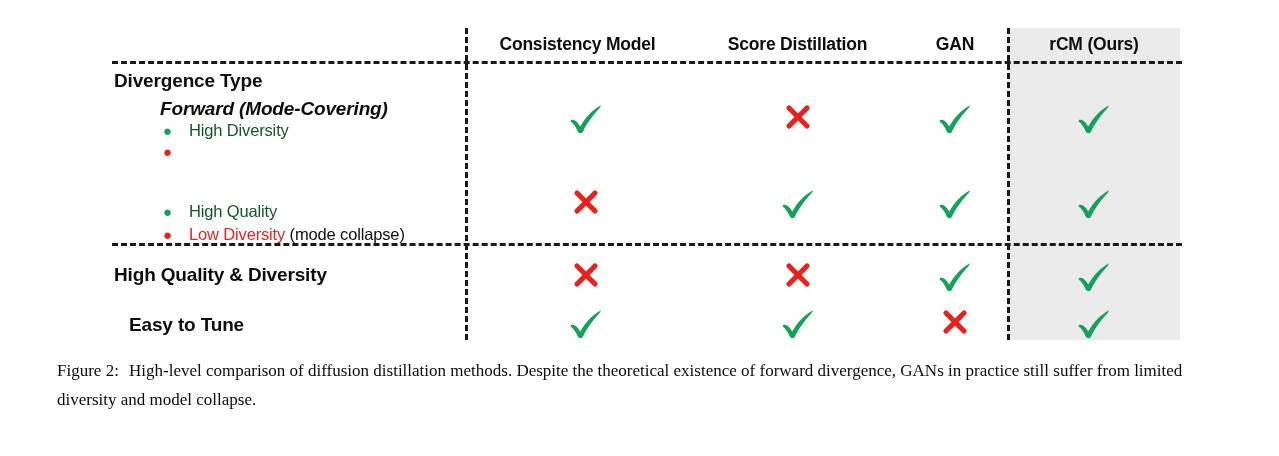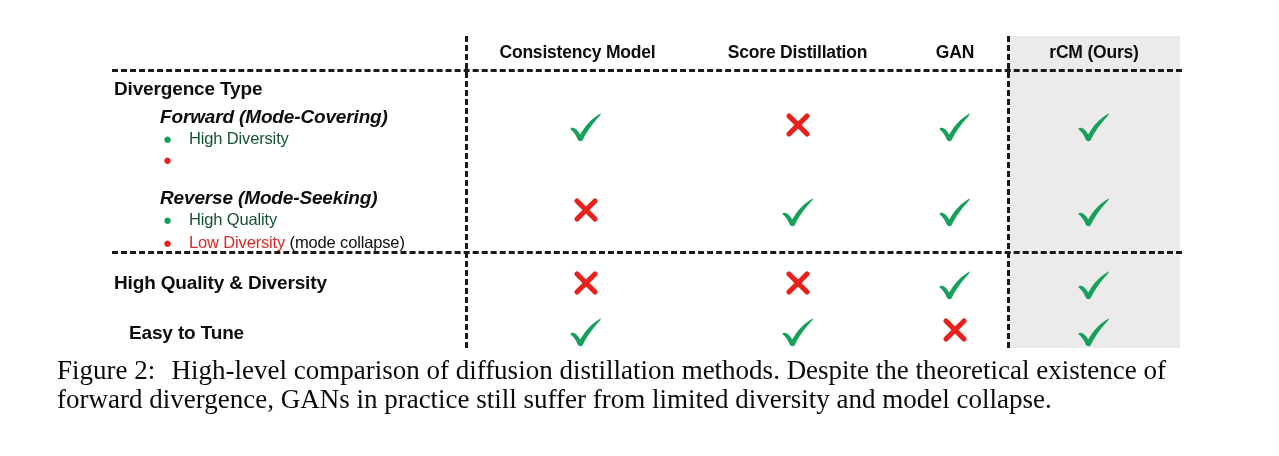--- a/index.html
+++ b/index.html
@@ -13,21 +13,21 @@
     position: relative;
     font-family: "Liberation Sans", sans-serif;
     color: #111111;
     overflow: hidden;
   }
 
   
   #figure {
     position: absolute;
     left: 0;
-    top: 8px;
+    top: 0;
     width: 1279px;
     height: 348px;
   }
 
   
   .shade-col {
     position: absolute;
     left: 1008px;
     top: 28px;
     width: 172px;
@@ -142,21 +142,21 @@
   .r-hqd  { top: 261px; }
   .r-easy { top: 308px; }
 
   
   #caption {
     position: absolute;
     left: 57px;
     top: 356px;
     width: 1168px;
     font-family: "Liberation Serif", serif;
-    font-size: 27px;
+    font-size: 17px;
     line-height: 29px;
     color: #0a0a0a;
     text-align: left;
   }
   #caption .gap { letter-spacing: 0.35em; }
 </style>
 </head>
 <body>
 
 <div id="figure">
@@ -181,23 +181,20 @@
 
   <div class="bullet-line" id="lbl-highdiv">
     <span class="bullet-dot dot-green">●</span>
     <span><span class="txt-green">High Diversity</span><span class="txt-black"></span></span>
   </div>
 
   <div class="bullet-line" id="lbl-lowqual">
     <span class="bullet-dot dot-red">●</span>
   </div>
 
-  <div class="row-label group" id="lbl-reverse">
-    <span>Reverse</span><span>&nbsp;</span><span class="paren">(Mode-Seeking)</span>
-  </div>
 
   <div class="bullet-line" id="lbl-highqual">
     <span class="bullet-dot dot-green">●</span>
     <span><span class="txt-green">High Quality</span><span class="txt-black"></span></span>
   </div>
 
   <div class="bullet-line" id="lbl-lowdiv">
     <span class="bullet-dot dot-red">●</span>
     <span><span class="txt-red">Low Diversity</span><span class="txt-black"> (mode collapse)</span></span>
   </div>

